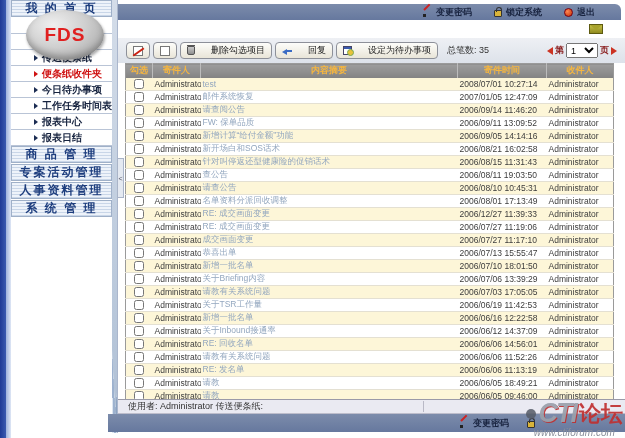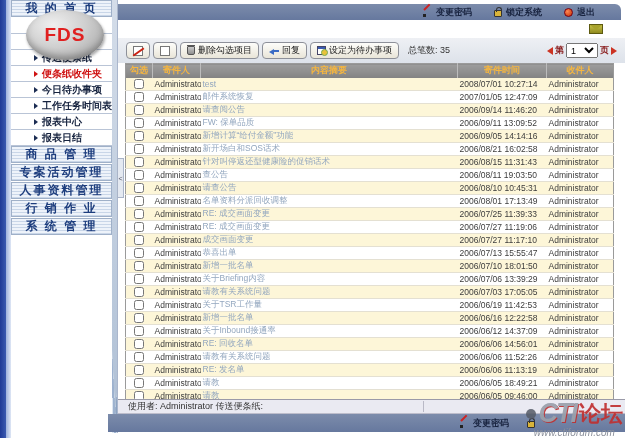--- a/index.html
+++ b/index.html
@@ -77,21 +77,21 @@
   .icon-mail::before { content:""; position:absolute; left:0; top:0;
     border-left:6px solid transparent; border-right:6px solid transparent;
     border-top:5px solid #a8a32c; }
 
   .toolbar { position:absolute; left:0; top:38px; width:507px; height:25px;
     background:linear-gradient(180deg,#eef0f4,#dde2ea); display:flex; align-items:center;
     padding-left:8px; gap:3px; }
   .collapse-handle { position:absolute; left:-1px; top:120px; width:7px; height:40px;
     background:#e4e9f1; border:1px solid #a9b4c8; font-size:7px; color:#556;
     display:flex; align-items:center; justify-content:center; cursor:pointer; }
-  .tb-btn { display:inline-flex; align-items:center; gap:3px; height:17px;
+  .tb-btn { display:inline-flex; align-items:center; gap:16px; height:17px;
     padding:0 6px; font-size:9px; color:#222; background:linear-gradient(180deg,#fdfdfa,#e9e5d8);
     border:1px solid #8d9099; border-radius:4px; cursor:pointer; white-space:nowrap; }
   .cb-glyph { width:10px; height:10px; background:#fff; border:1px solid #777; position:relative; }
   .cb-glyph.slashed::before { content:""; position:absolute; left:-2px; top:4px; width:13px;
     height:2px; background:#c21; transform:rotate(-35deg); }
   .icon-trash { width:8px; height:9px; background:linear-gradient(180deg,#c9c9c9,#8f8f8f);
     border:1px solid #555; border-radius:1px 1px 2px 2px; position:relative; }
   .icon-trash::before { content:""; position:absolute; left:-1px; top:-2px; width:8px;
     height:1px; background:#555; }
   .icon-reply { width:10px; height:8px; position:relative; }
@@ -197,21 +197,20 @@
           <span class="tri"></span>
           <span>报表中心</span>
         </div>
         <div class="nav-link">
           <span class="tri"></span>
           <span>报表日结</span>
         </div>
         <div class="nav-header">商 品 管 理</div>
         <div class="nav-header">专案活动管理</div>
         <div class="nav-header">人事资料管理</div>
-        <div class="nav-header">行 销 作 业</div>
         <div class="nav-header">系 统 管 理</div>
       </div>
     <div class="building">
       <div class="tower t1"></div>
       <div class="tower t2"></div>
       <div class="tower t3"></div>
     </div>
   </div>
 
   <div class="main">
@@ -353,21 +352,21 @@
             <td class="c-check"><input type="checkbox" style=""></td>
             <td><span>Administrator</span></td>
             <td><span class="summary-link">名单资料分派回收调整</span></td>
             <td><span class="time-cell">2006/08/01 17:13:49</span></td>
             <td><span>Administrator</span></td>
           </tr>
           <tr>
             <td class="c-check"><input type="checkbox" style=""></td>
             <td><span>Administrator</span></td>
             <td><span class="summary-link">RE: 成交画面变更</span></td>
-            <td><span class="time-cell">2006/07/25 11:39:33</span></td>
+            <td><span class="time-cell">2006/12/27 11:39:33</span></td>
             <td><span>Administrator</span></td>
           </tr>
           <tr>
             <td class="c-check"><input type="checkbox" style=""></td>
             <td><span>Administrator</span></td>
             <td><span class="summary-link">RE: 成交画面变更</span></td>
             <td><span class="time-cell">2006/07/27 11:19:06</span></td>
             <td><span>Administrator</span></td>
           </tr>
           <tr>

